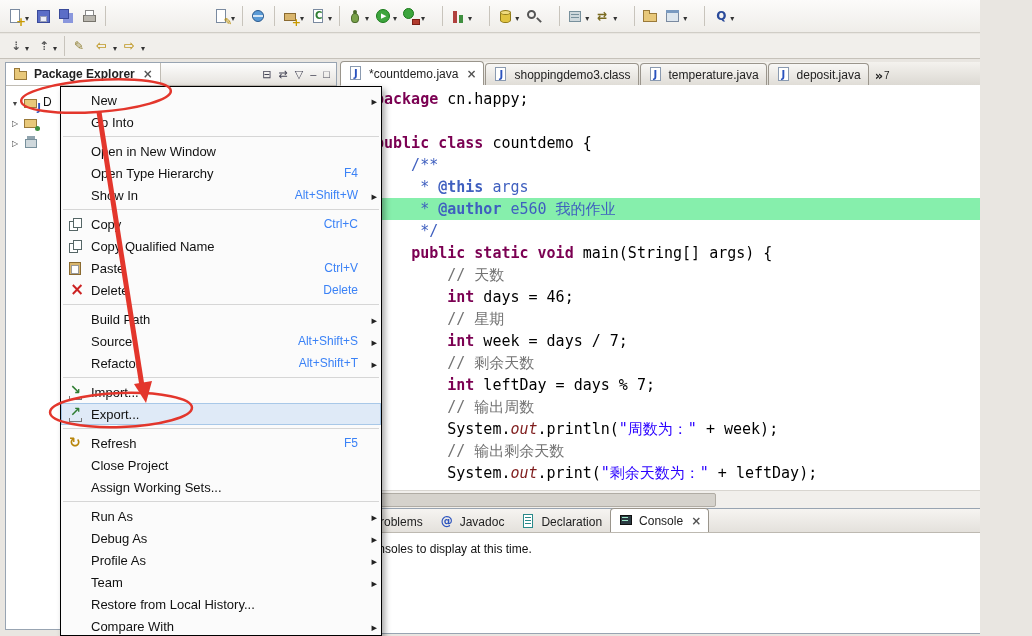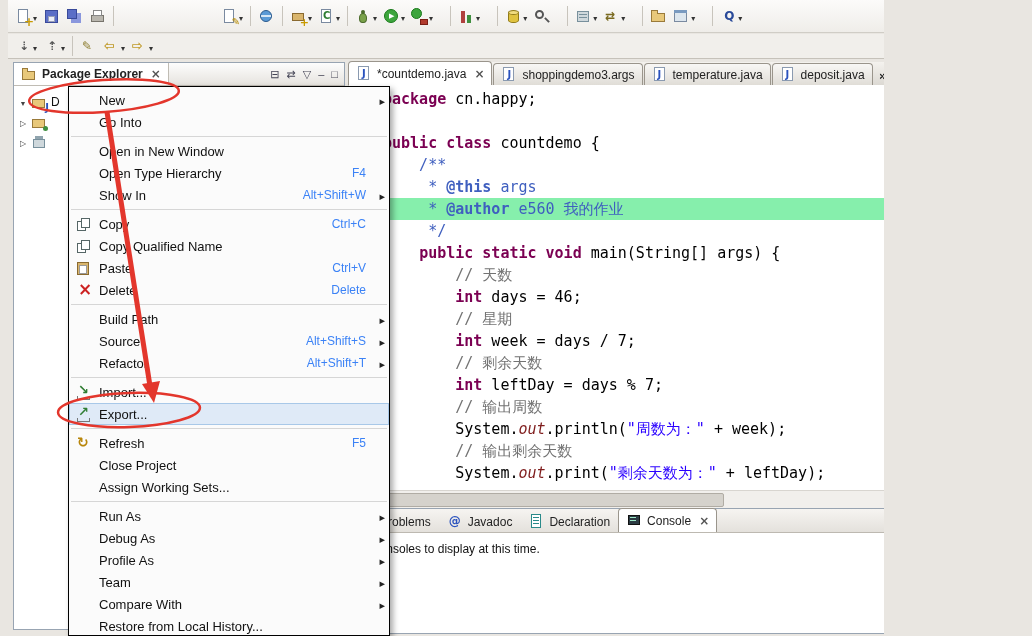--- a/index.html
+++ b/index.html
@@ -1,17 +1,17 @@
 <!DOCTYPE html>
 <html><head>
 <meta charset="utf-8">
 <style>
   html,body{margin:0;padding:0;}
   body{width:1032px;height:636px;overflow:hidden;font-family:"Liberation Sans",sans-serif;background:#e9e6e1;}
-  #app{position:relative;width:876px;height:636px;background:#e9e6e1;overflow:hidden;margin-left:8px;}
+  #app{position:relative;width:980px;height:636px;background:#e9e6e1;overflow:hidden;}
 
   
   #tb1{position:absolute;left:0;top:0;width:100%;height:33px;background:linear-gradient(#fcfbfa,#efede9);
        border-bottom:1px solid #d0cdc6;display:flex;align-items:center;padding:0 4px;box-sizing:border-box;}
   #tb2{position:absolute;left:0;top:34px;width:100%;height:25px;background:#f1efeb;
        border-bottom:1px solid #c6c2ba;display:flex;align-items:center;padding:0 4px;box-sizing:border-box;}
   .tbtn{height:24px;display:inline-flex;align-items:center;padding:0 3px;border-radius:2px;}
   .tsep{width:1px;height:20px;background:#c8c4bc;margin:0 4px;display:inline-block;}
   .caret::before{content:"▾";font-size:8px;color:#333;margin-left:1px;}
 
@@ -296,21 +296,21 @@
   <div id="editor">
     <div id="etabbar">
       <span id="etabs" style="display:flex;align-items:flex-end;">
           <span class="etab active">
             <span class="ico java-file-icon"></span>
             <span class="etext">*countdemo.java</span>
             <span class="tclose"></span>
           </span>
           <span class="etab">
             <span class="ico java-file-icon"></span>
-            <span class="etext">shoppingdemo3.args</span>
+            <span class="etext">shoppingdemo3.class</span>
           </span>
           <span class="etab">
             <span class="ico java-file-icon"></span>
             <span class="etext">temperature.java</span>
           </span>
           <span class="etab">
             <span class="ico java-file-icon"></span>
             <span class="etext">deposit.java</span>
           </span>
         </span>
@@ -501,29 +501,29 @@
         <span class="marrow has"></span>
       </div>
       <div class="mitem">
         <span class="mico"></span>
         <span class="mlabel">Team</span>
         <span class="mshort"></span>
         <span class="marrow has"></span>
       </div>
       <div class="mitem">
         <span class="mico"></span>
+        <span class="mlabel">Restore from Local History...</span>
+        <span class="mshort"></span>
+        <span class="marrow"></span>
+      </div>
+      <div class="mitem">
+        <span class="mico"></span>
         <span class="mlabel">Compare With</span>
         <span class="mshort"></span>
         <span class="marrow has"></span>
-      </div>
-      <div class="mitem">
-        <span class="mico"></span>
-        <span class="mlabel">Restore from Local History...</span>
-        <span class="mshort"></span>
-        <span class="marrow"></span>
       </div>
     </div>
 
   <svg id="annotations" width="1032" height="636">
     <ellipse cx="96" cy="96" rx="75" ry="16" transform="rotate(-4 96 96)" fill="none" stroke="#E3362C" stroke-width="2.5"></ellipse>
     <line x1="99" y1="112" x2="142" y2="386" stroke="#E3362C" stroke-width="5"></line>
     <polygon points="146,403 152,381 134,384" fill="#E3362C"></polygon>
     <ellipse cx="121" cy="410" rx="71" ry="17" transform="rotate(-2 121 410)" fill="none" stroke="#E3362C" stroke-width="2.5"></ellipse>
   </svg>
 

